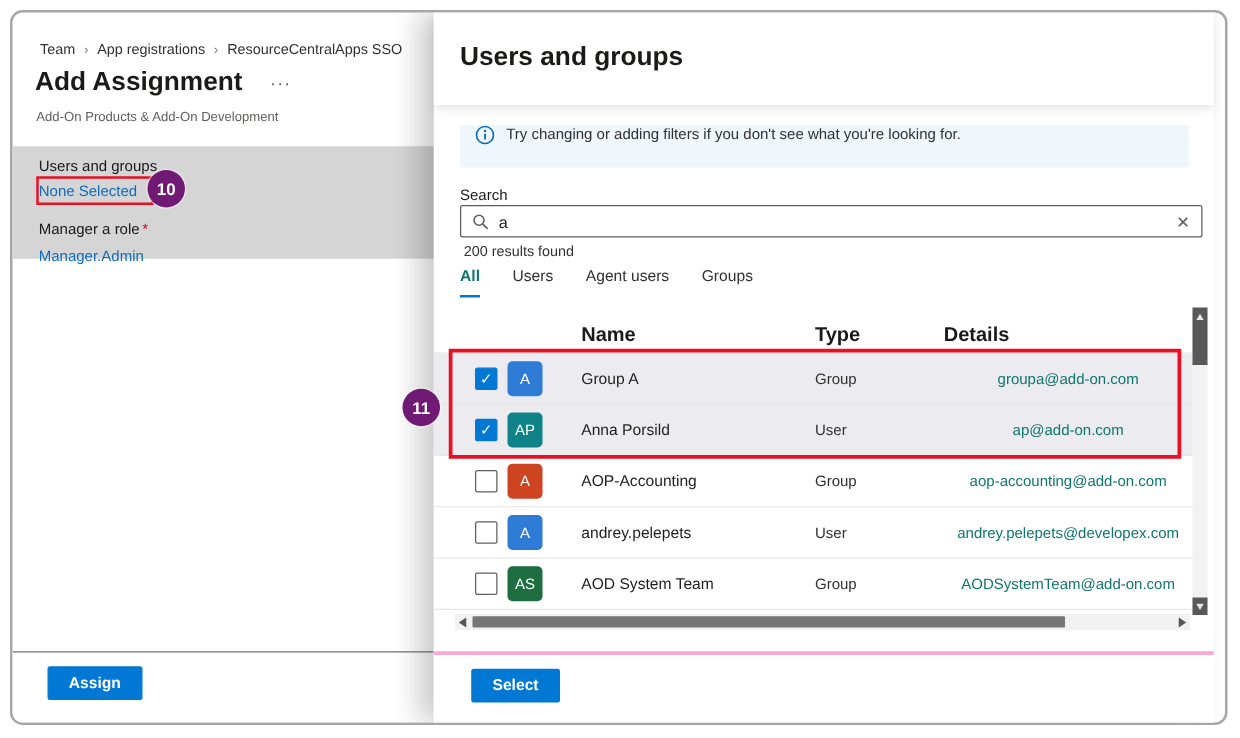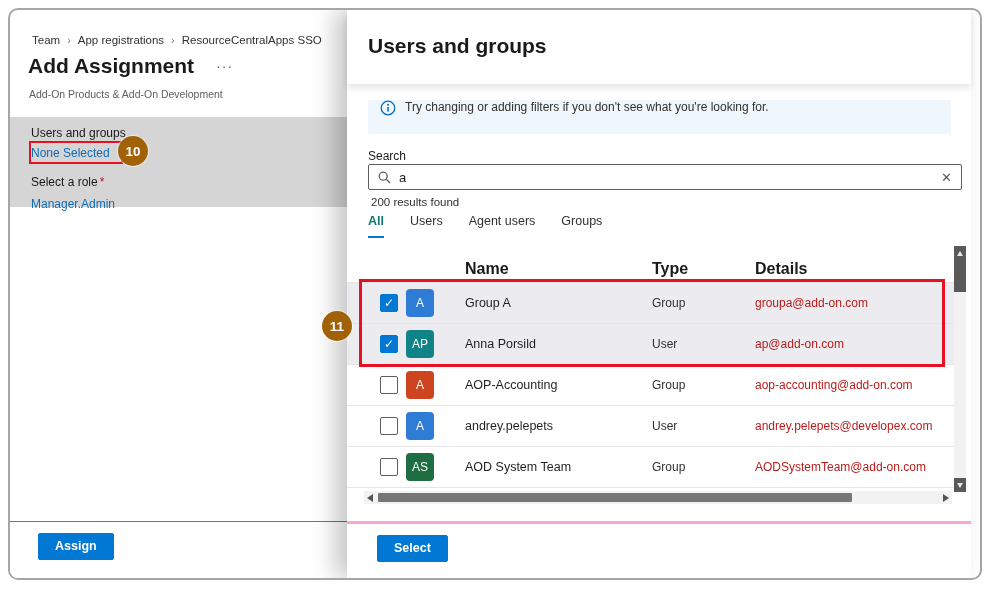--- a/index.html
+++ b/index.html
@@ -25,21 +25,21 @@
 
   .gray-box { position:absolute; left:0; top:107px; width:337px; height:90px; background:#d5d5d5; padding:9px 0 0 21px; }
   .field-label { font-size:12px; color:#1b1a19; line-height:14px; }
   .req { color:#c50f1f; margin-left:2px; }
   .link { color:#0f6cbd; font-size:12px; line-height:14px; text-decoration:none; cursor:pointer; display:inline-block; }
   .gb-link1 { margin-top:6px; }
   .gb-label2 { margin-top:14px; }
   .gb-link2 { margin-top:8px; }
 
   .redrect-10 { position:absolute; left:19px; top:24px; width:94px; height:23px; border:2px solid #e81123; pointer-events:none; }
-  .callout { width:30px; height:30px; border-radius:50%; background:#a16207; color:#fff; font-size:13.5px; font-weight:700; display:flex; align-items:center; justify-content:center; box-shadow:0 0 0 1px rgba(255,255,255,.5); }
+  .callout { width:30px; height:30px; border-radius:50%; background:#701a75; color:#fff; font-size:13.5px; font-weight:700; display:flex; align-items:center; justify-content:center; box-shadow:0 0 0 1px rgba(255,255,255,.5); }
   .callout-10 { position:absolute; left:108px; top:19px; z-index:6; }
 
   .left-footer { position:absolute; left:0; top:511px; width:337px; height:57px; border-top:1px solid #737373; padding:11px 0 0 28px; background:#fff; }
   .btn-primary { background:#0078d4; color:#fff; border:1px solid #0078d4; border-radius:2px; font-size:12.5px; font-weight:600; padding:5px 16px 6px; cursor:pointer; font-family:inherit; }
 
   
   .panel { position:absolute; left:337px; top:0; width:624px; height:568px; background:#fff; box-shadow:-12px 0 22px rgba(0,0,0,.22); }
   .panel-header { position:absolute; left:0; top:0; right:0; height:74px; background:#fff; box-shadow:0 4px 7px rgba(0,0,0,.10); z-index:3; }
   .panel-title { position:absolute; left:21px; top:24px; font-size:21px; font-weight:700; color:#1b1a19; }
 
@@ -63,21 +63,21 @@
   .th-details { flex:1; }
 
   .table-body { position:absolute; left:0; right:17px; top:272px; border-top:1px solid #e8e6e4; }
   .row { display:flex; align-items:center; height:41px; border-bottom:1px solid #e8e6e4; padding-left:21px; background:#fff; }
   .row.selected { background:#ebebf0; }
   .checkbox { width:18px; height:18px; border:1px solid #605e5c; border-radius:2px; background:#fff; margin-left:12px; flex:none; display:flex; align-items:center; justify-content:center; font-size:12px; font-weight:700; color:#fff; cursor:pointer; }
   .checkbox.checked { background:#0078d4; border-color:#0078d4; }
   .avatar { width:28px; height:28px; border-radius:4px; margin-left:8px; flex:none; display:flex; align-items:center; justify-content:center; color:#fff; font-size:12px; }
   .cell-name { margin-left:31px; width:187px; flex:none; font-size:12.5px; color:#201f1e; }
   .cell-type { width:103px; flex:none; font-size:12px; color:#323130; }
-  .cell-details { flex:1; font-size:12px; color:#b91c1c; }
+  .cell-details { flex:1; font-size:12px; color:#0f766e;text-align:center; }
 
   .redrect-11 { position:absolute; left:12px; top:269px; width:586px; height:88px; border:3px solid #e81123; z-index:4; pointer-events:none; }
   .callout-11 { position:absolute; left:-25px; top:301px; z-index:6; }
 
   
   .hscroll { position:absolute; left:17px; top:481px; width:588px; height:13px; background:#f2f2f2; }
   .hthumb { position:absolute; left:14px; top:2px; width:474px; height:9px; background:#767676; border-radius:1px; }
   .tri-left  { position:absolute; left:3px; top:3px; width:0; height:0; border-top:4px solid transparent; border-bottom:4px solid transparent; border-right:6px solid #555; }
   .tri-right { position:absolute; right:3px; top:3px; width:0; height:0; border-top:4px solid transparent; border-bottom:4px solid transparent; border-left:6px solid #555; }
   .vscroll { position:absolute; right:5px; top:236px; width:12px; height:246px; background:#f2f2f2; }
@@ -107,21 +107,21 @@
     <div class="title-row">
       <span class="page-title">Add Assignment</span>
       <span class="more">···</span>
     </div>
     <div class="subtitle">Add-On Products &amp; Add-On Development</div>
 
     <div class="gray-box">
       <div class="field-label">Users and groups</div>
       <a class="link gb-link1">None Selected</a>
       <div class="field-label gb-label2">
-        <span>Select a role</span><span class="req">*</span>
+        <span>Manager a role</span><span class="req">*</span>
       </div>
       <a class="link gb-link2">Manager.Admin</a>
 
       <div class="redrect-10"></div>
       <div class="callout callout-10">10</div>
     </div>
 
     <div class="left-footer">
       <button class="btn-primary">Assign</button>
     </div>

